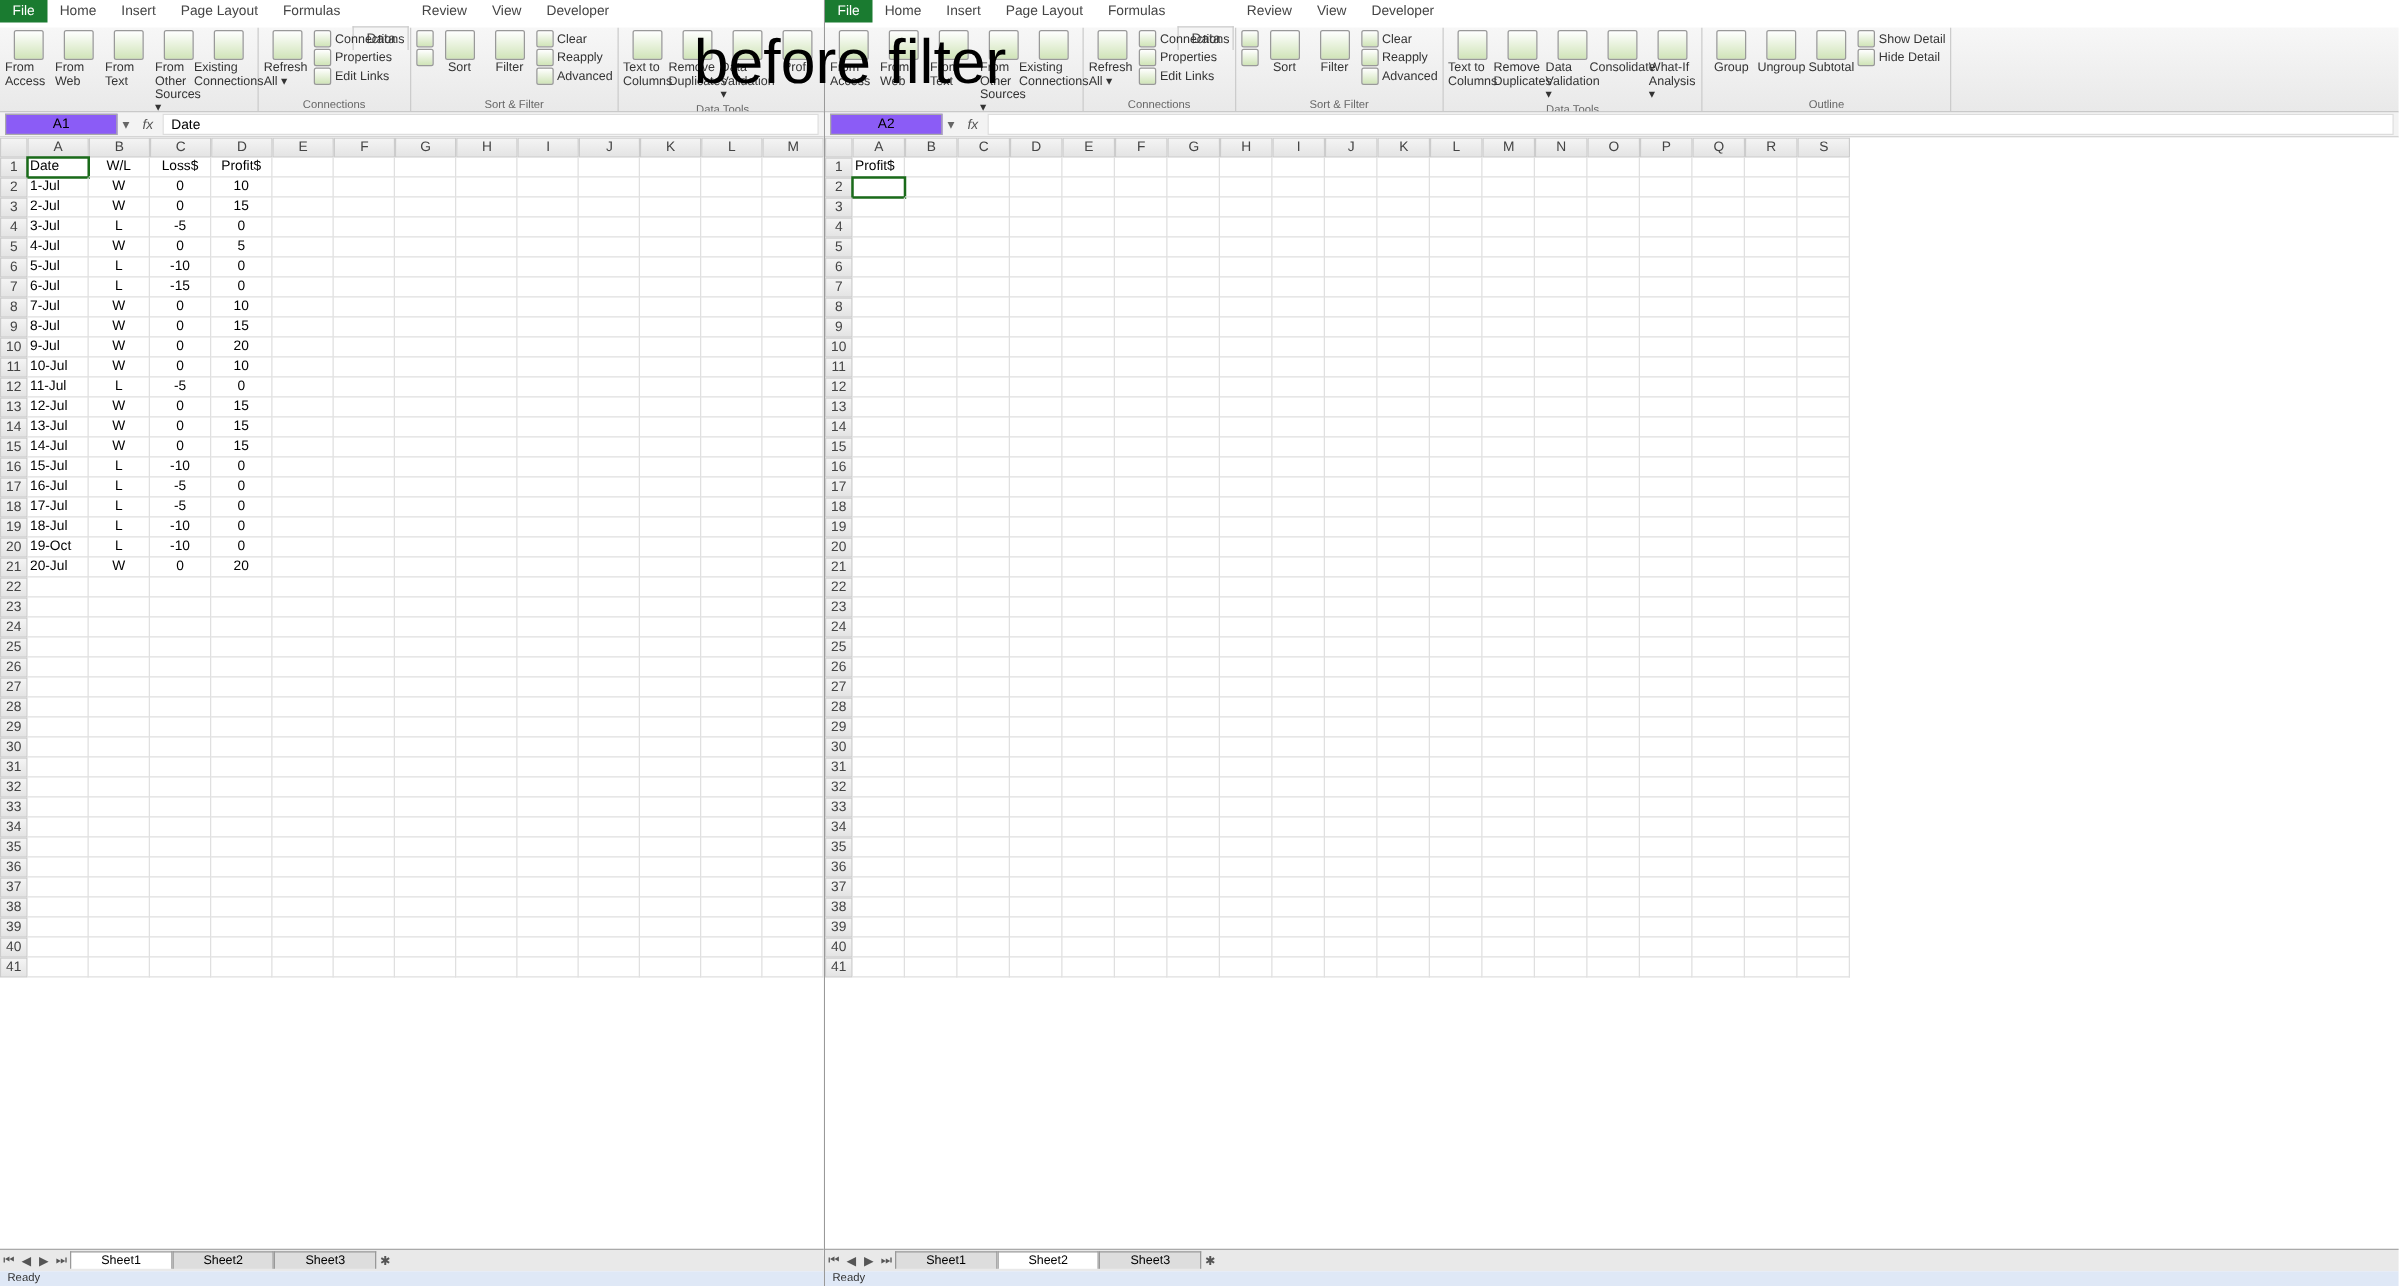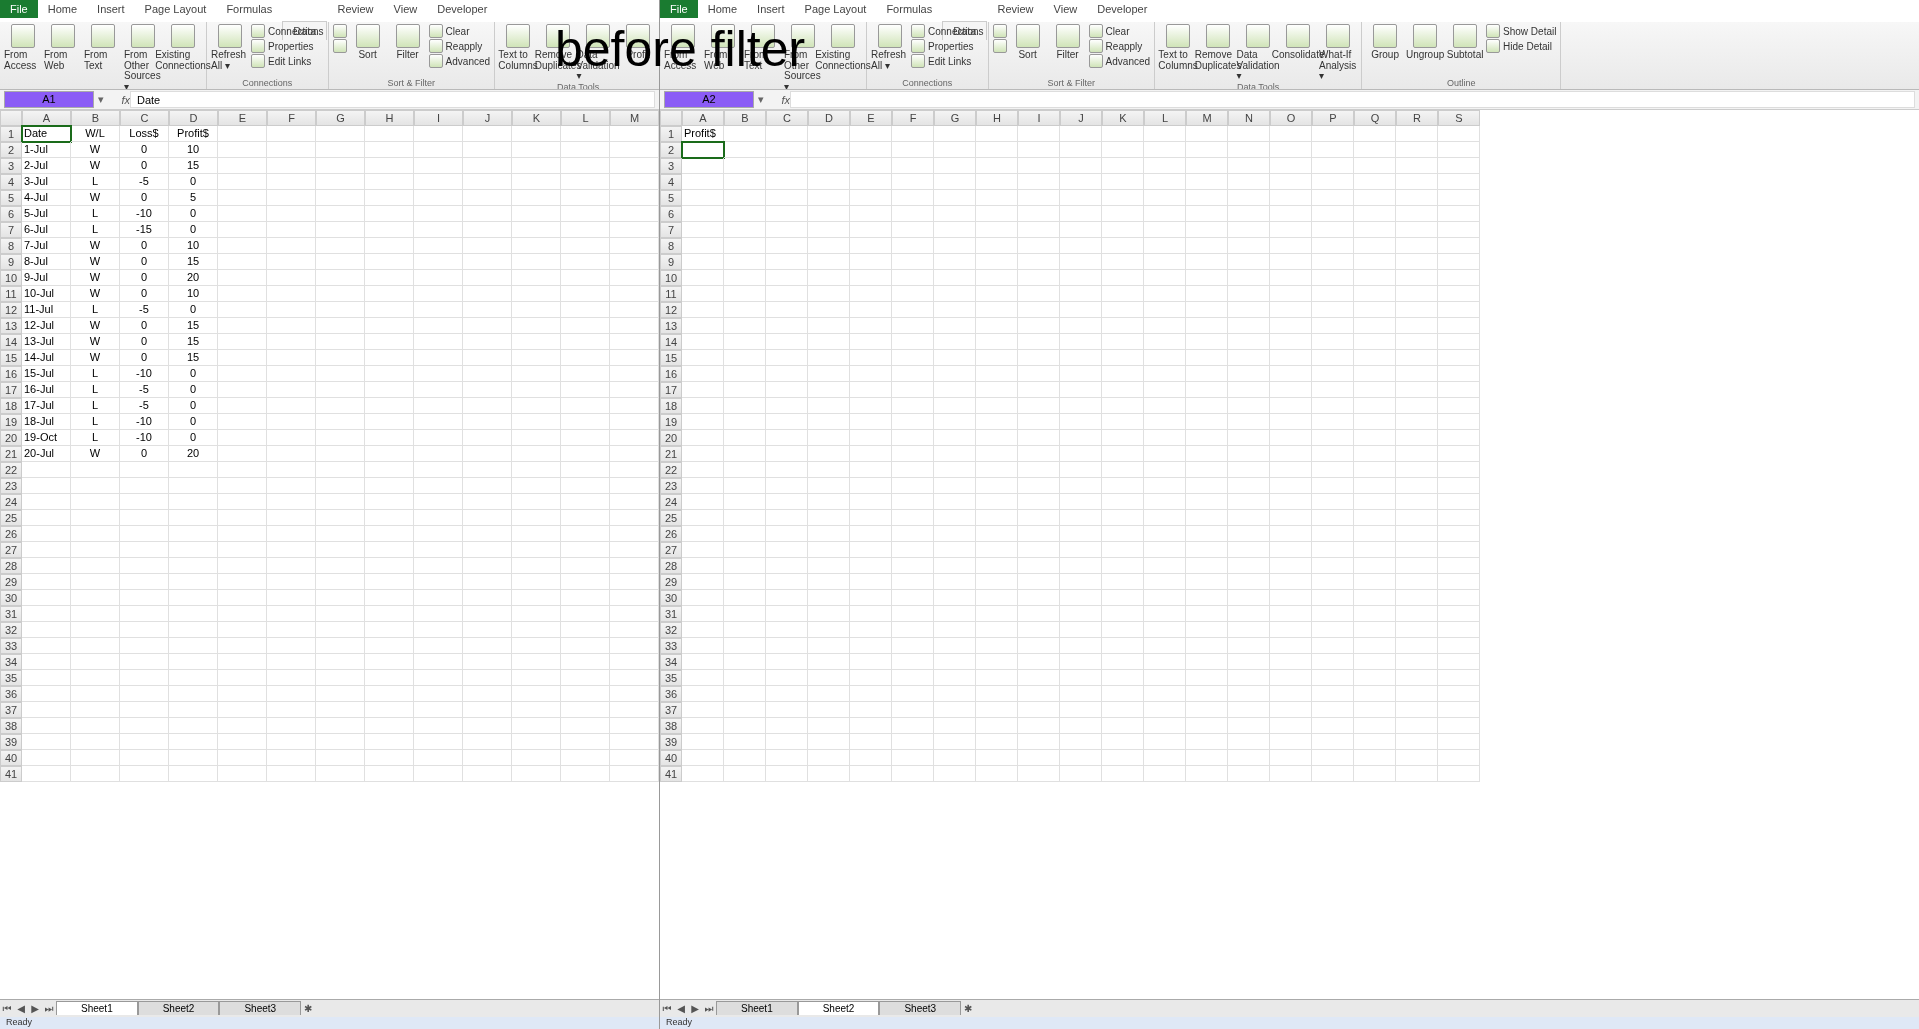--- a/index.html
+++ b/index.html
@@ -20,21 +20,21 @@
 .big { display:flex; flex-direction:column; align-items:center; width:38px; text-align:left; line-height:1.05; cursor:pointer; }
 .big .ic { width:24px; height:24px; margin-bottom:2px; }
 .small-col { display:flex; flex-direction:column; gap:1px; }
 .small { display:flex; align-items:center; gap:3px; cursor:pointer; white-space:nowrap; }
 .small .ic { width:14px; height:14px; }
 .ic { display:inline-block; border:1px solid #999; background:linear-gradient(#fff,#d0e4b8); border-radius:2px; }
 
 .namebox-row { height:20px; display:flex; align-items:center; border-bottom:1px solid #ccc; background:#f3f3f3; font-size:11px; }
 .namebox { width:90px; border:1px solid #aaa; background:#8b5cf6; text-align:center; margin:0 4px; height:17px; line-height:15px; }
 .nb-dd { width:10px; color:#666; }
-.fx-ic { width:16px; text-align:right; font-style:italic; color:#555; margin-left:6px; }
+.fx-ic { width:16px; text-align:left; font-style:italic; color:#555; margin-left:6px; }
 .formula { flex:1; padding-left:6px; background:#fff; height:17px; line-height:17px; border:1px solid #ddd; margin-right:4px; }
 
 .grid-wrap { position:absolute; top:110px; left:0; right:0; bottom:24px; overflow:hidden; background:#fff; }
 .grid { display:grid; font-size:11px; color:#000; }
 .pane.left .grid { grid-template-columns:22px repeat(13,49px); }
 .pane.right .grid { grid-template-columns:22px repeat(19,42px); }
 .hdr, .rowhdr { background:linear-gradient(#f4f4f4,#e4e4e4); border:1px solid #ccc; text-align:center; color:#444; height:16px; line-height:14px; }
 .cell { border-right:1px solid #e0e0e0; border-bottom:1px solid #e0e0e0; height:16px; line-height:15px; padding:0 2px; }
 .cell.l { text-align:left; }
 .cell.c { text-align:center; }

